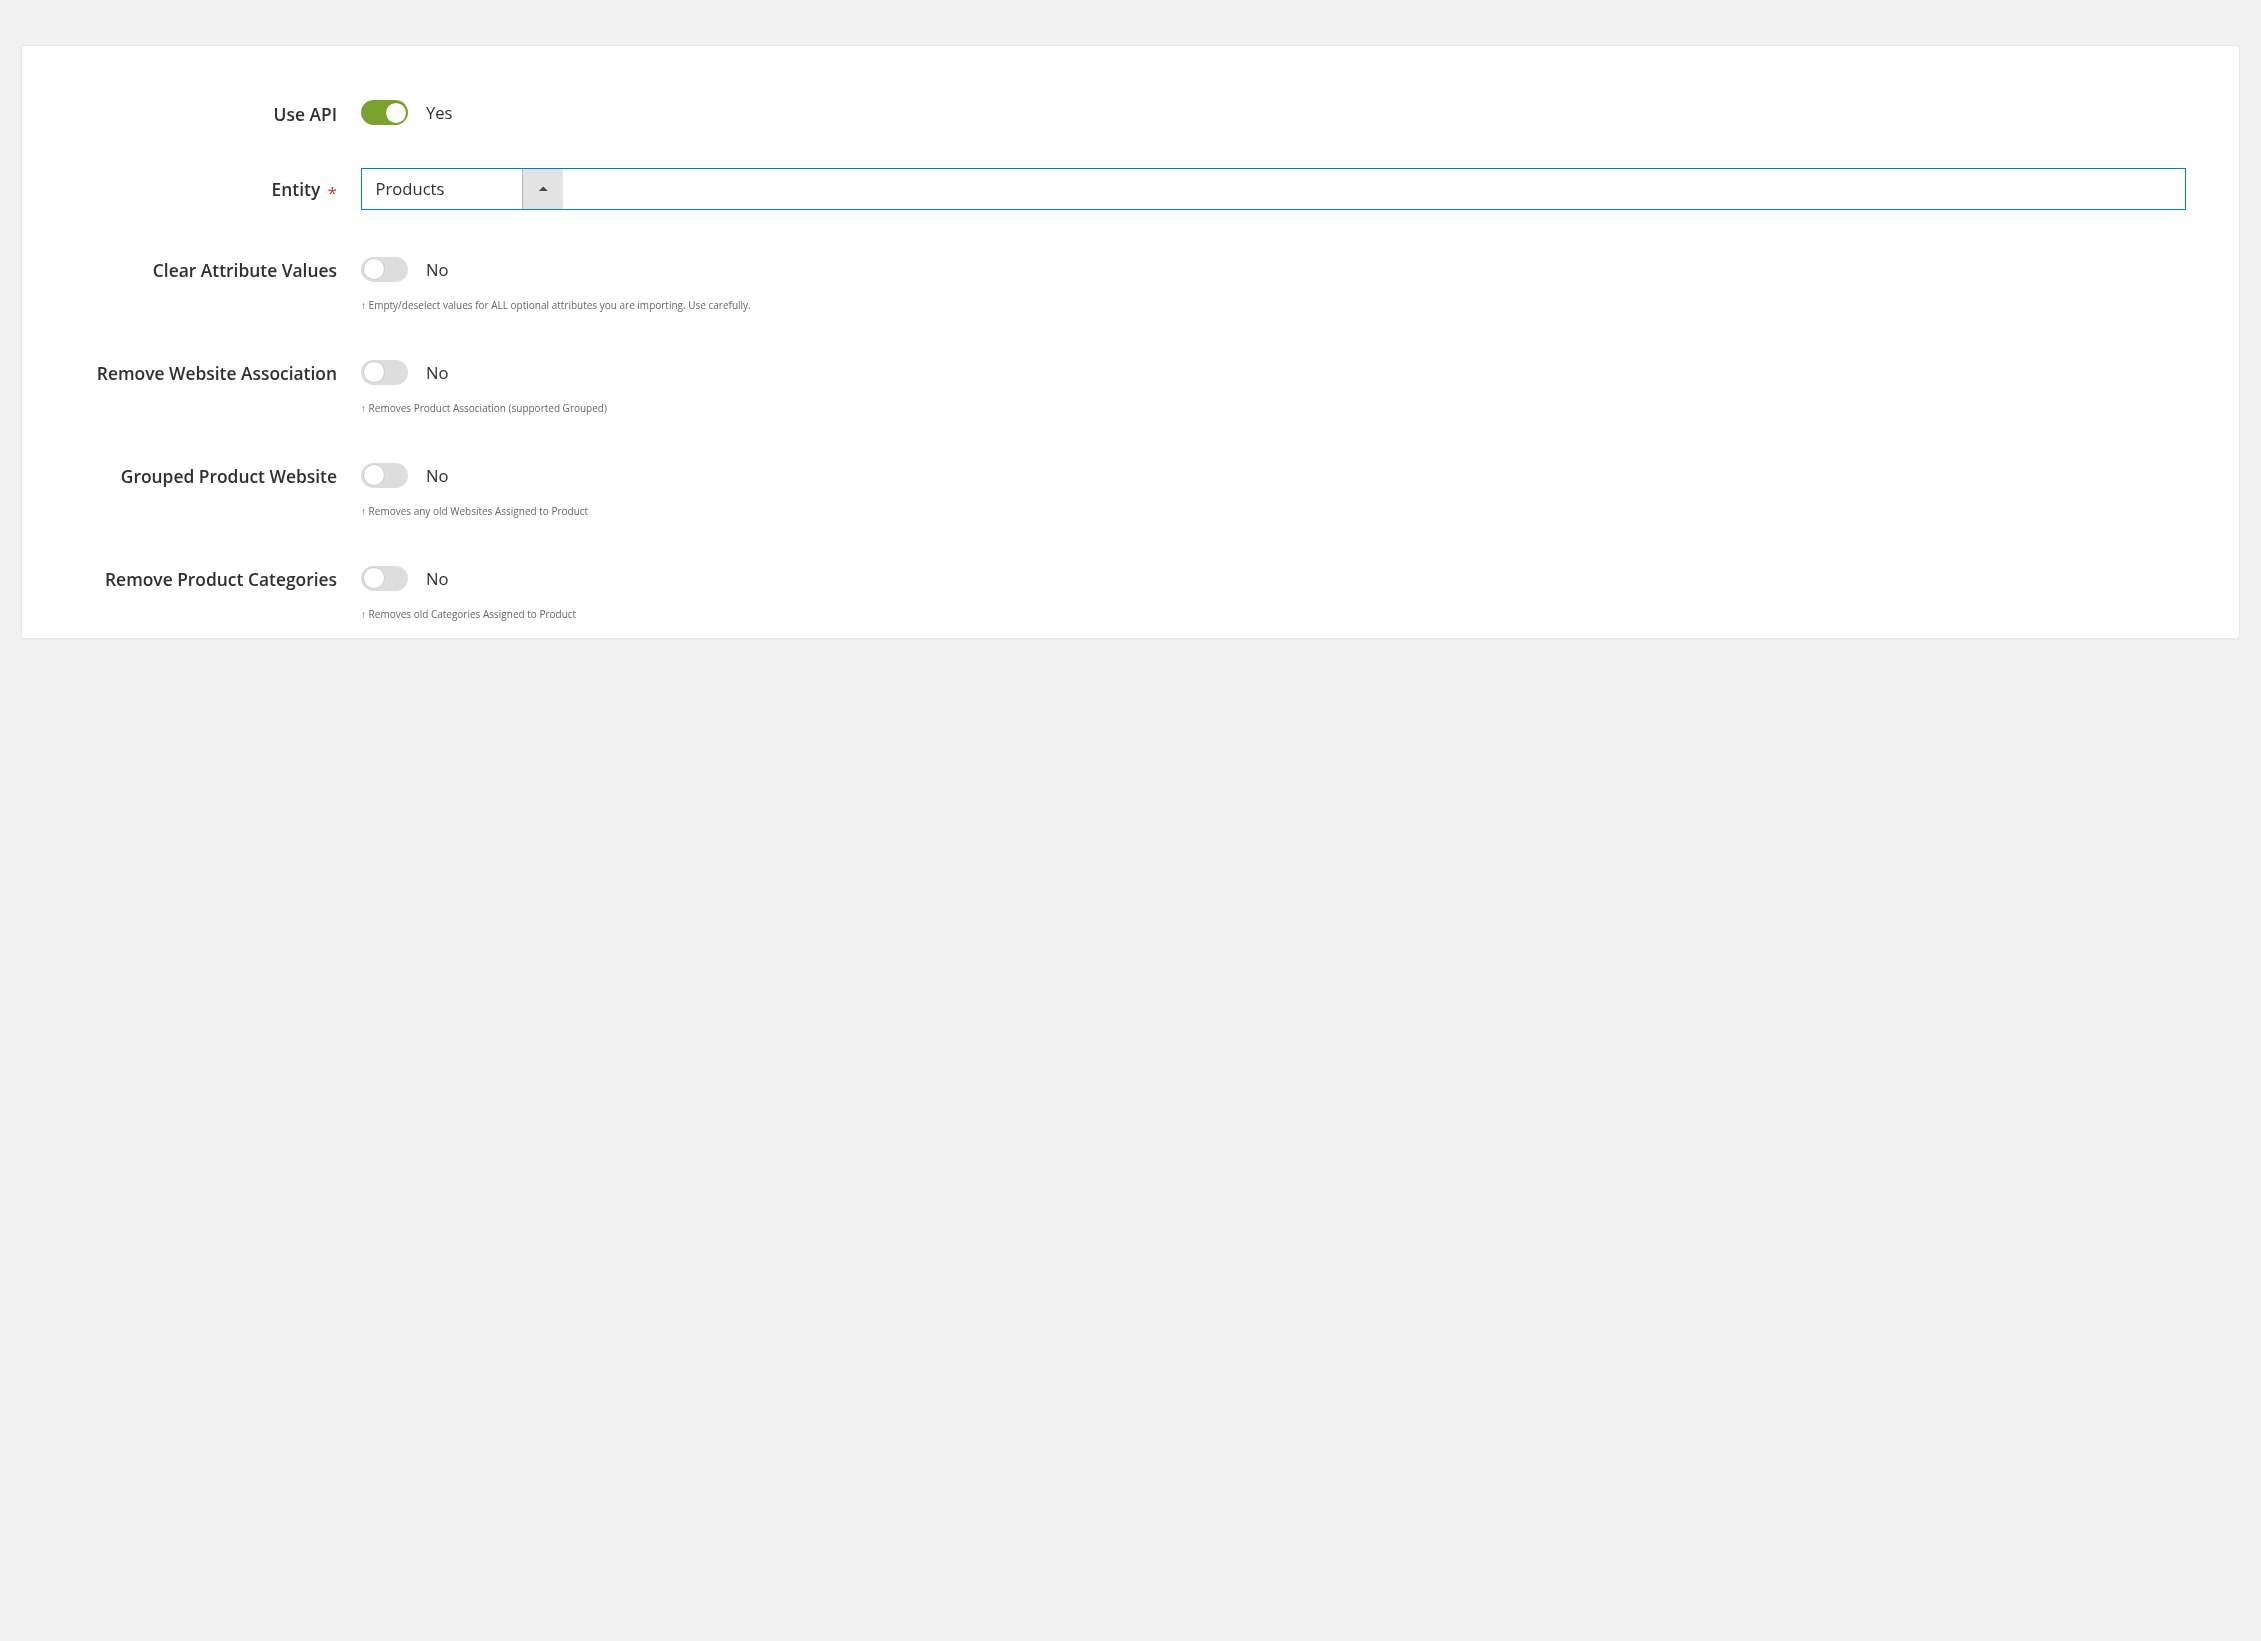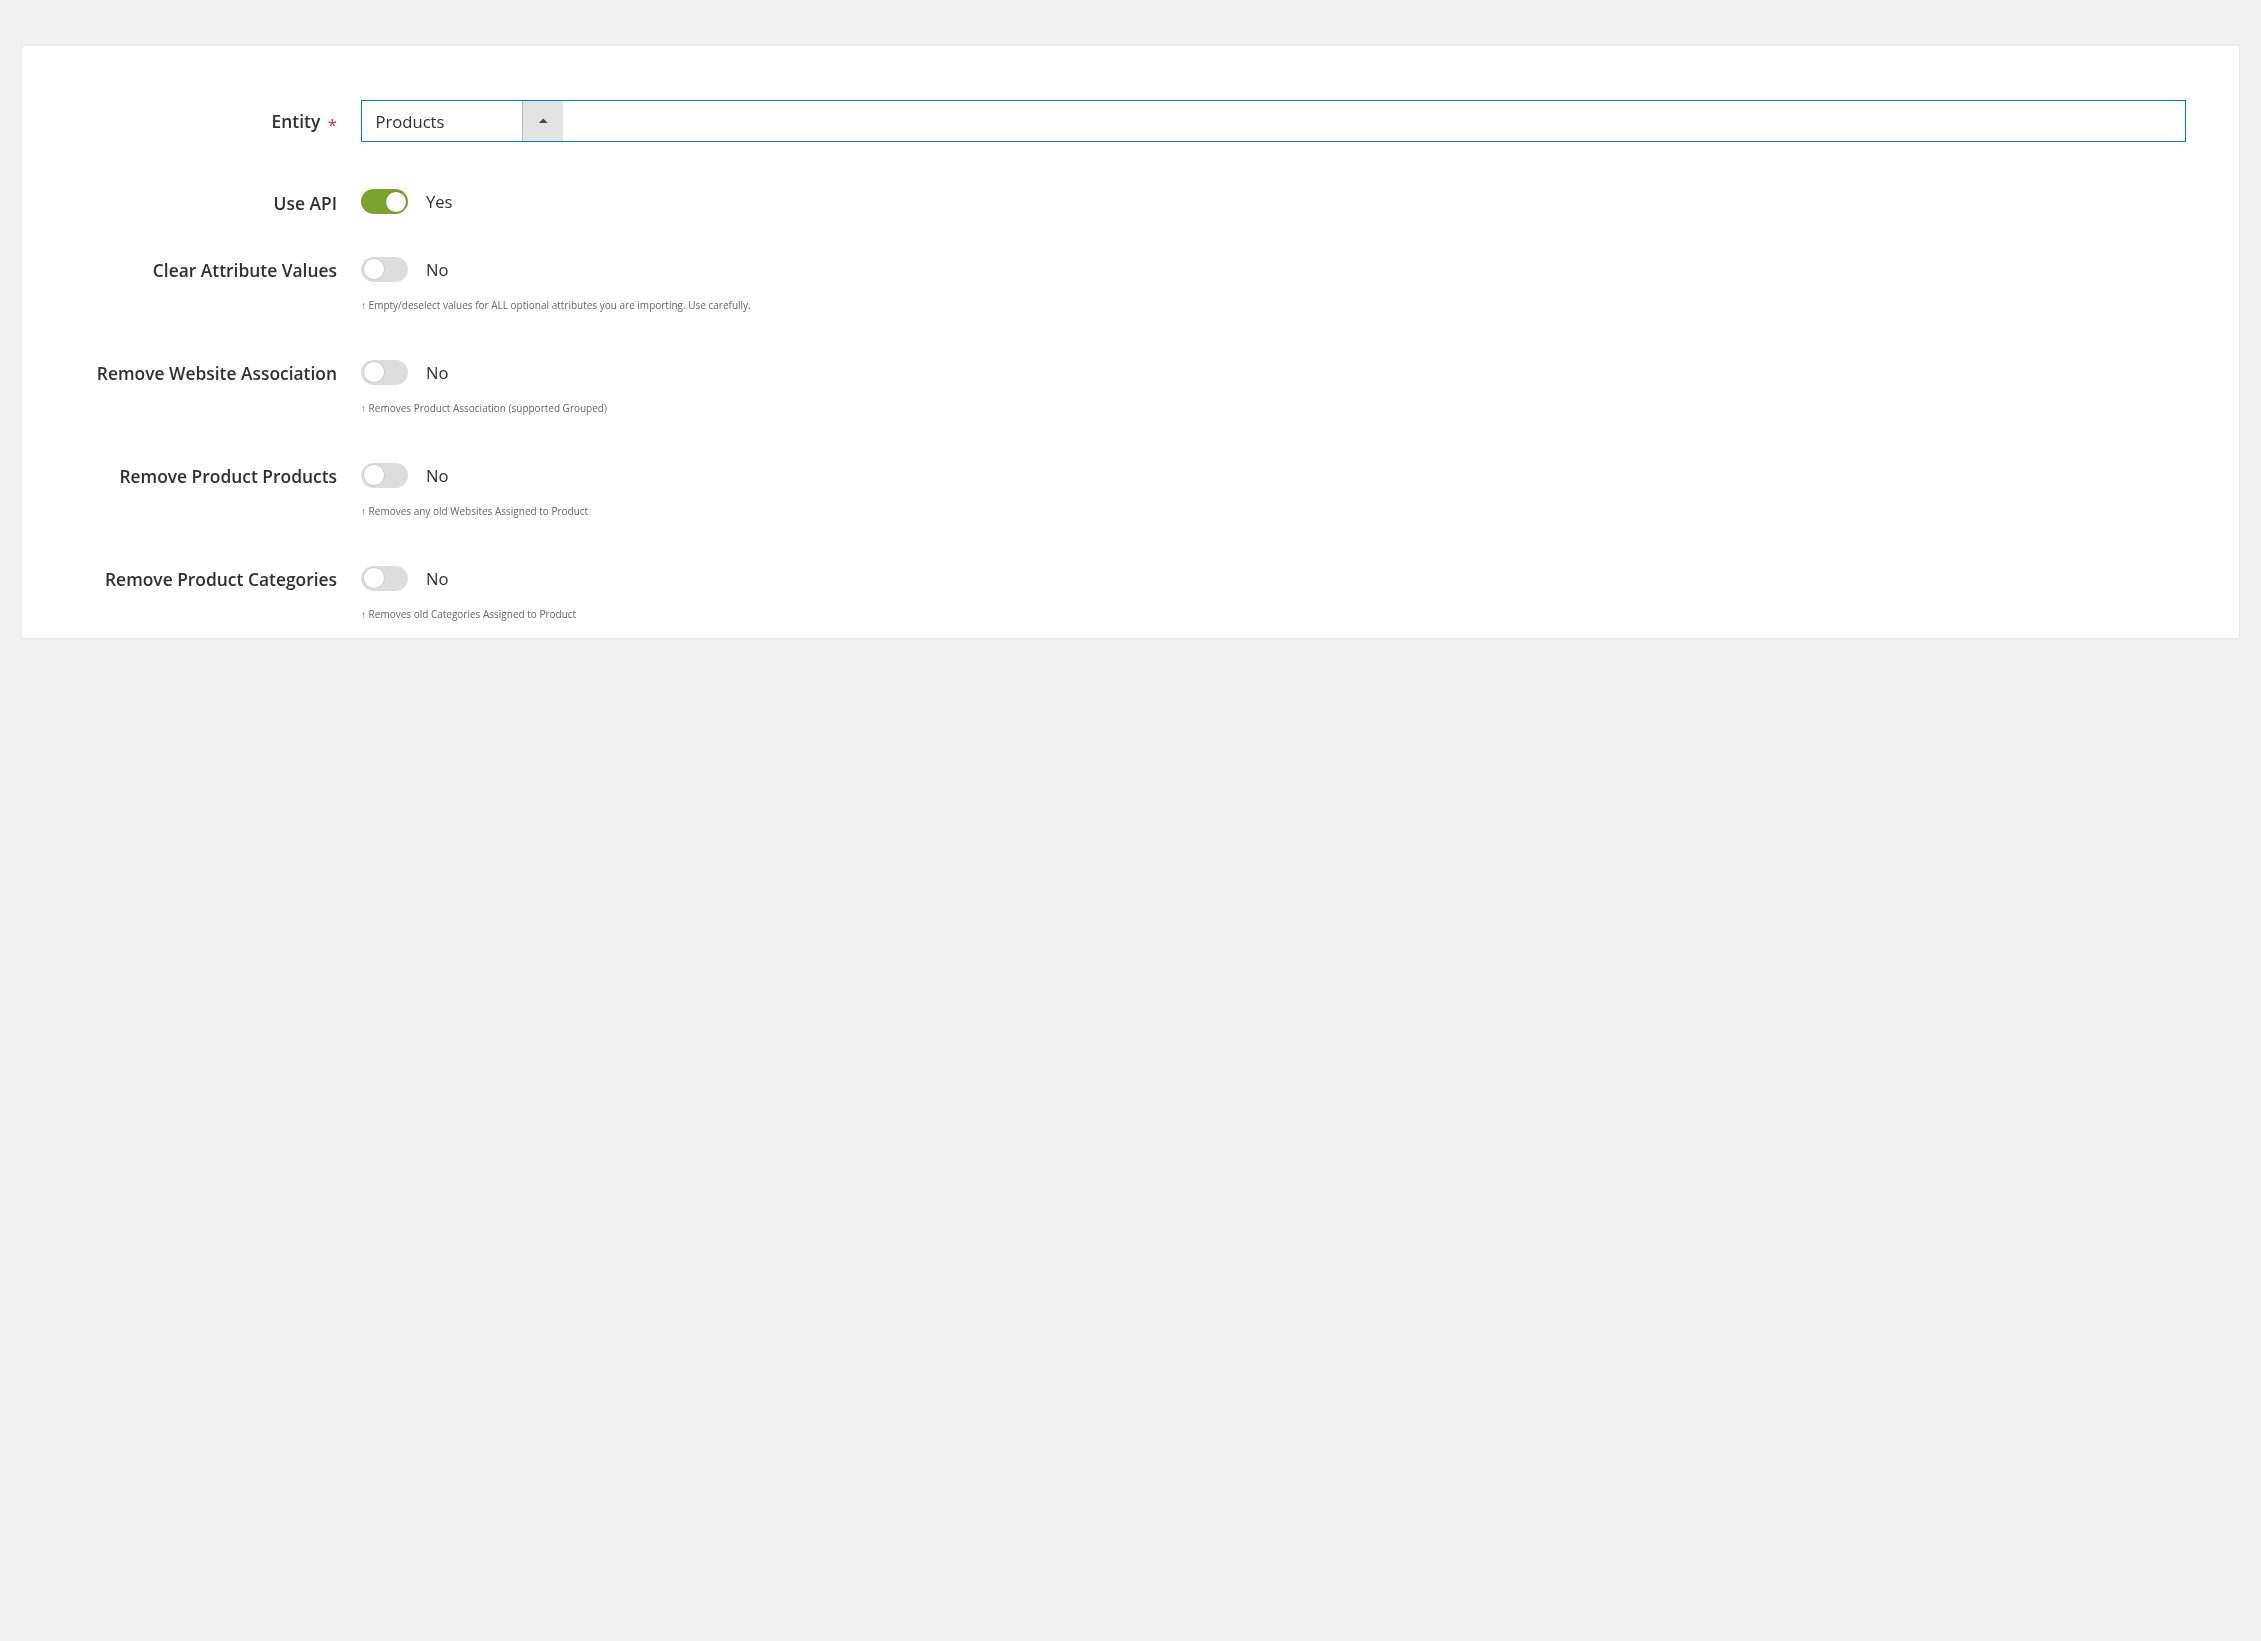--- a/index.html
+++ b/index.html
@@ -125,51 +125,51 @@
     }
     .last-row {
       margin-bottom: 1px;
     }
   </style>
 </head>
 <body>
 
 <div class="panel">
 
+  <div class="field-row tight">
+    <div class="label-col">
+      <span class="label-text">Use API</span>
+    </div>
+    <div class="control-col">
+      <div class="toggle-line">
+        <div class="toggle on">
+          <div class="toggle-knob"></div>
+        </div>
+        <span class="toggle-state">Yes</span>
+      </div>
+    </div>
+  </div>
+
   <div class="field-row">
     <div class="label-col" style="padding-top:9px;">
       <span class="label-text">Entity</span>
       <span class="required-star">*</span>
     </div>
     <div class="control-col">
       <div class="select-box">
         <div class="select-value">Products</div>
         <div class="select-trigger">
           <svg viewBox="0 0 14 10">
               <path d="M1 8 L7 2 L13 8 Z" fill="#4a4a4a"></path>
             </svg>
         </div>
       </div>
     </div>
   </div>
 
-  <div class="field-row tight">
-    <div class="label-col">
-      <span class="label-text">Use API</span>
-    </div>
-    <div class="control-col">
-      <div class="toggle-line">
-        <div class="toggle on">
-          <div class="toggle-knob"></div>
-        </div>
-        <span class="toggle-state">Yes</span>
-      </div>
-    </div>
-  </div>
-
   <div class="field-row">
     <div class="label-col">
       <span class="label-text">Clear Attribute Values</span>
     </div>
     <div class="control-col">
       <div class="toggle-line">
         <div class="toggle off">
           <div class="toggle-knob"></div>
         </div>
         <span class="toggle-state">No</span>
@@ -188,21 +188,21 @@
           <div class="toggle-knob"></div>
         </div>
         <span class="toggle-state">No</span>
       </div>
       <div class="help-text">↑ Removes Product Association (supported Grouped)</div>
     </div>
   </div>
 
   <div class="field-row">
     <div class="label-col">
-      <span class="label-text">Remove Product Products</span>
+      <span class="label-text">Grouped Product Website</span>
     </div>
     <div class="control-col">
       <div class="toggle-line">
         <div class="toggle off">
           <div class="toggle-knob"></div>
         </div>
         <span class="toggle-state">No</span>
       </div>
       <div class="help-text">↑ Removes any old Websites Assigned to Product</div>
     </div>

